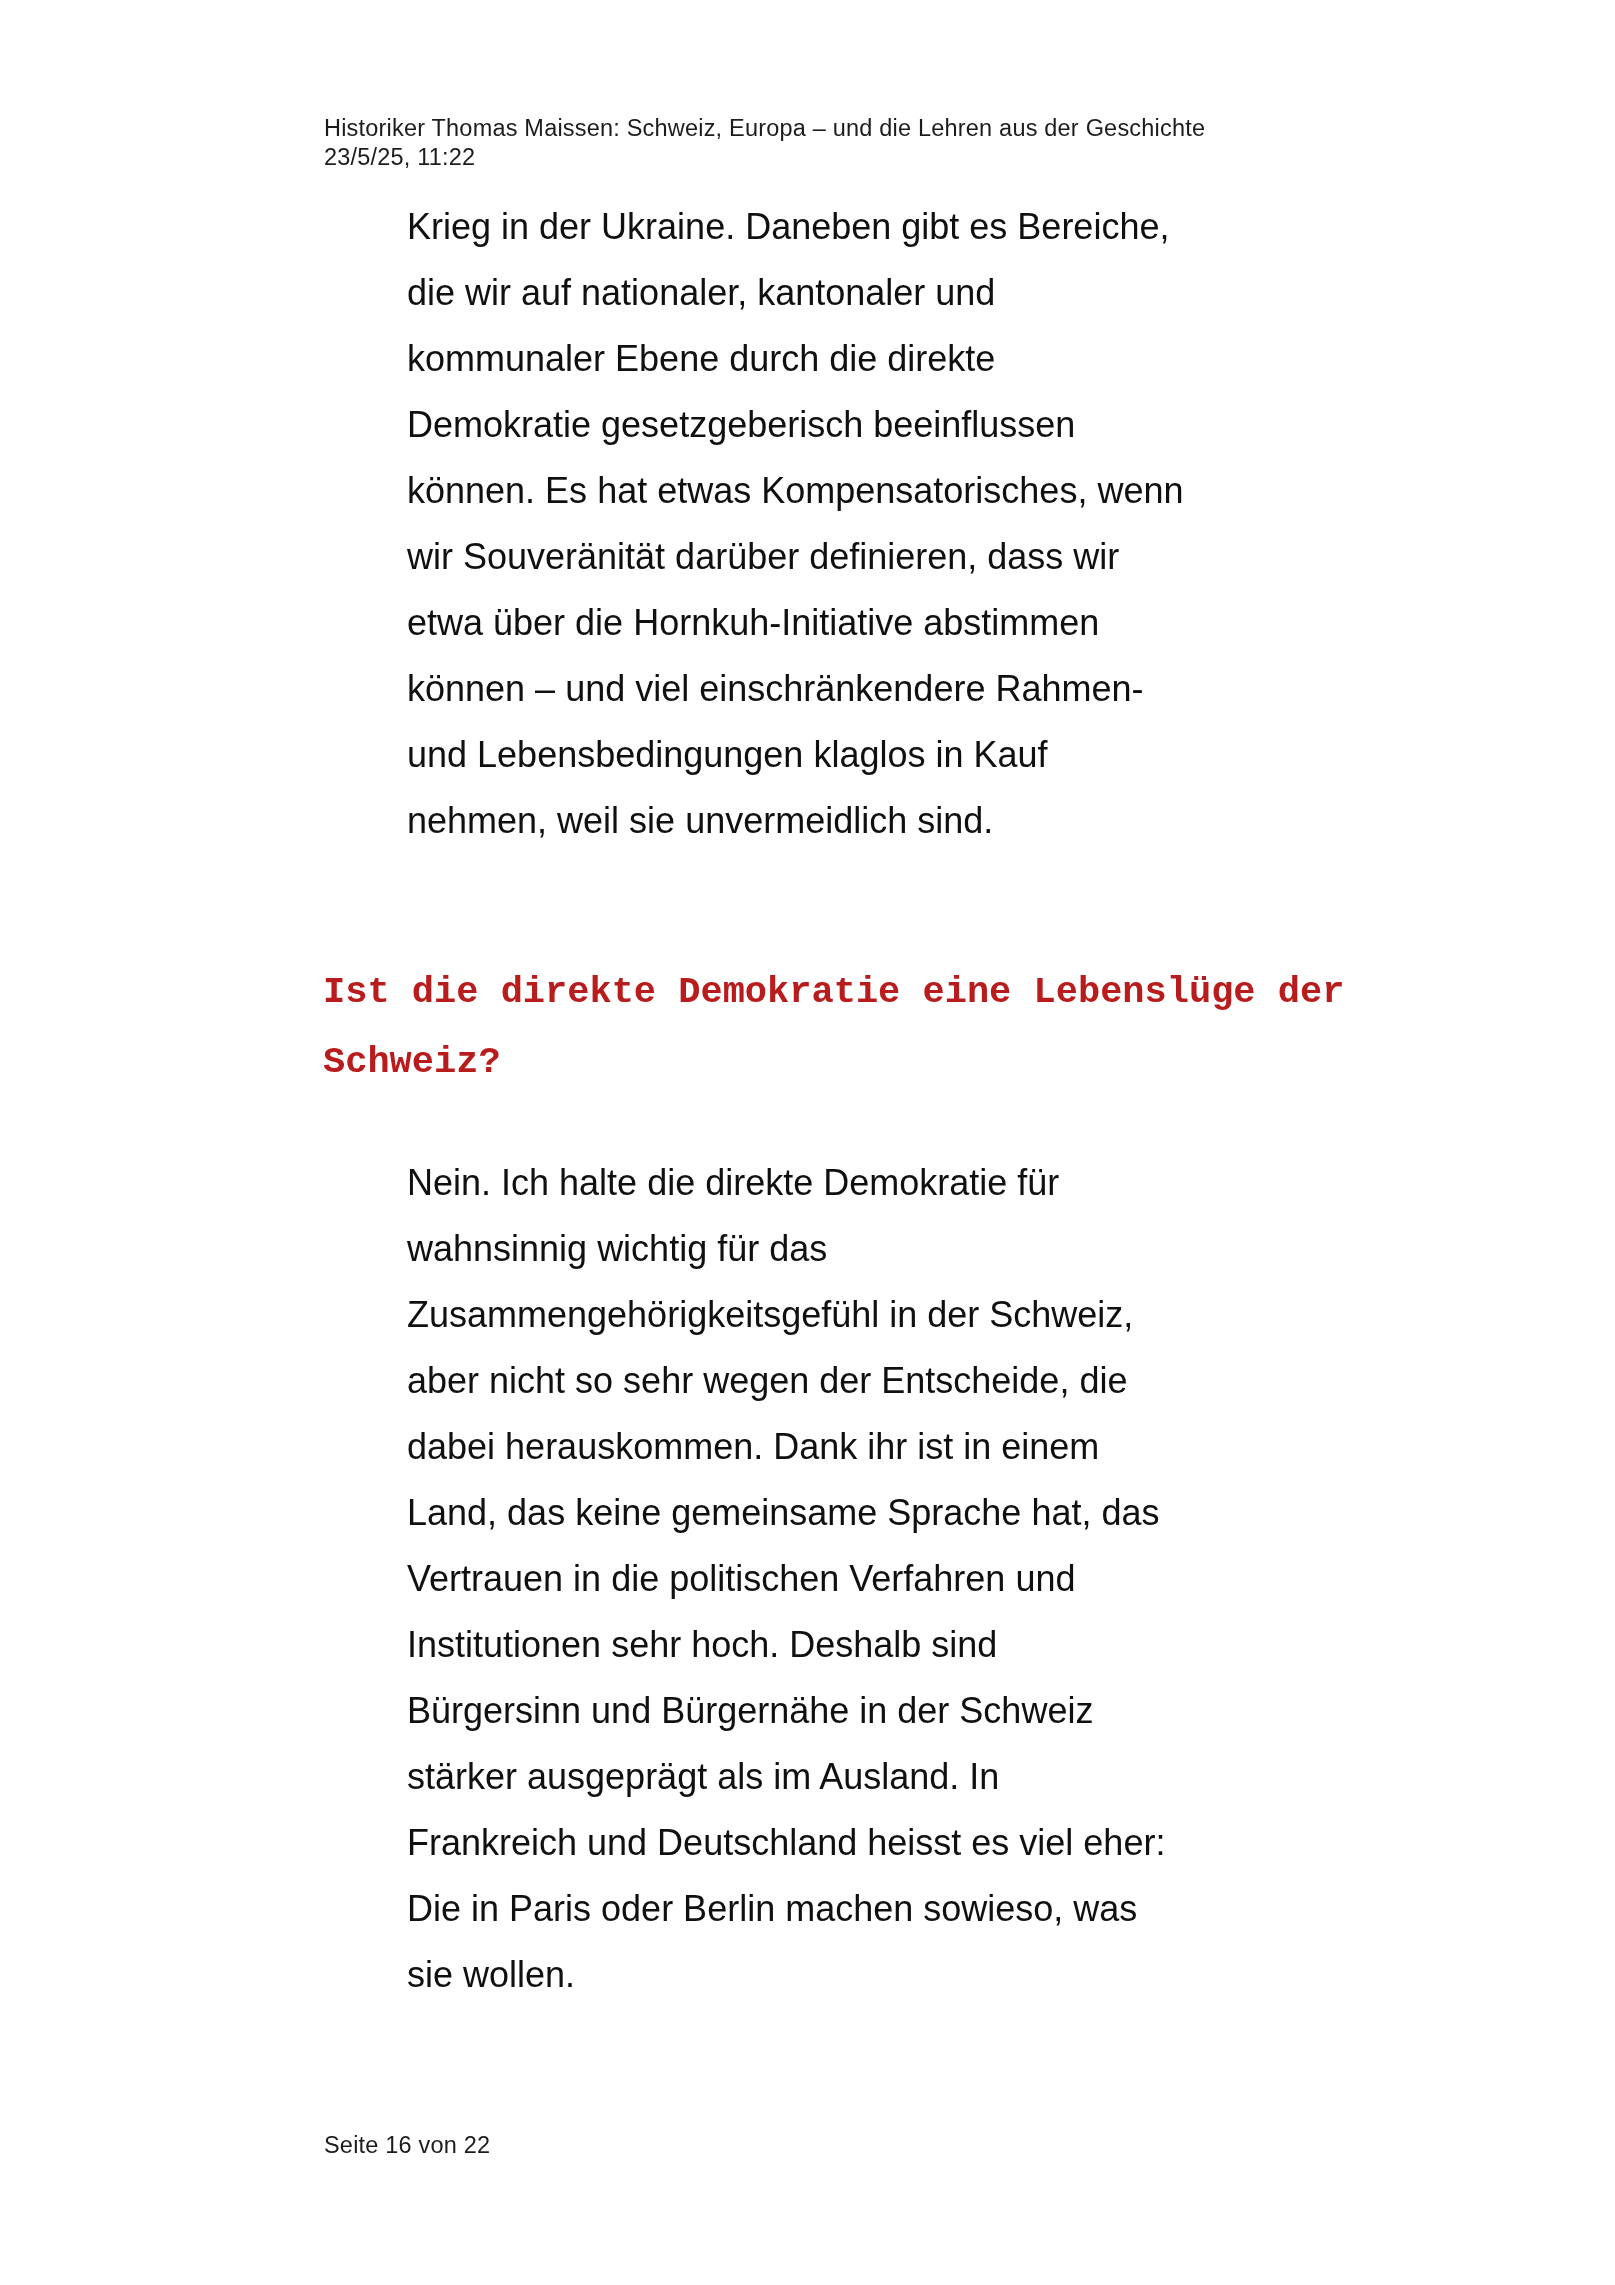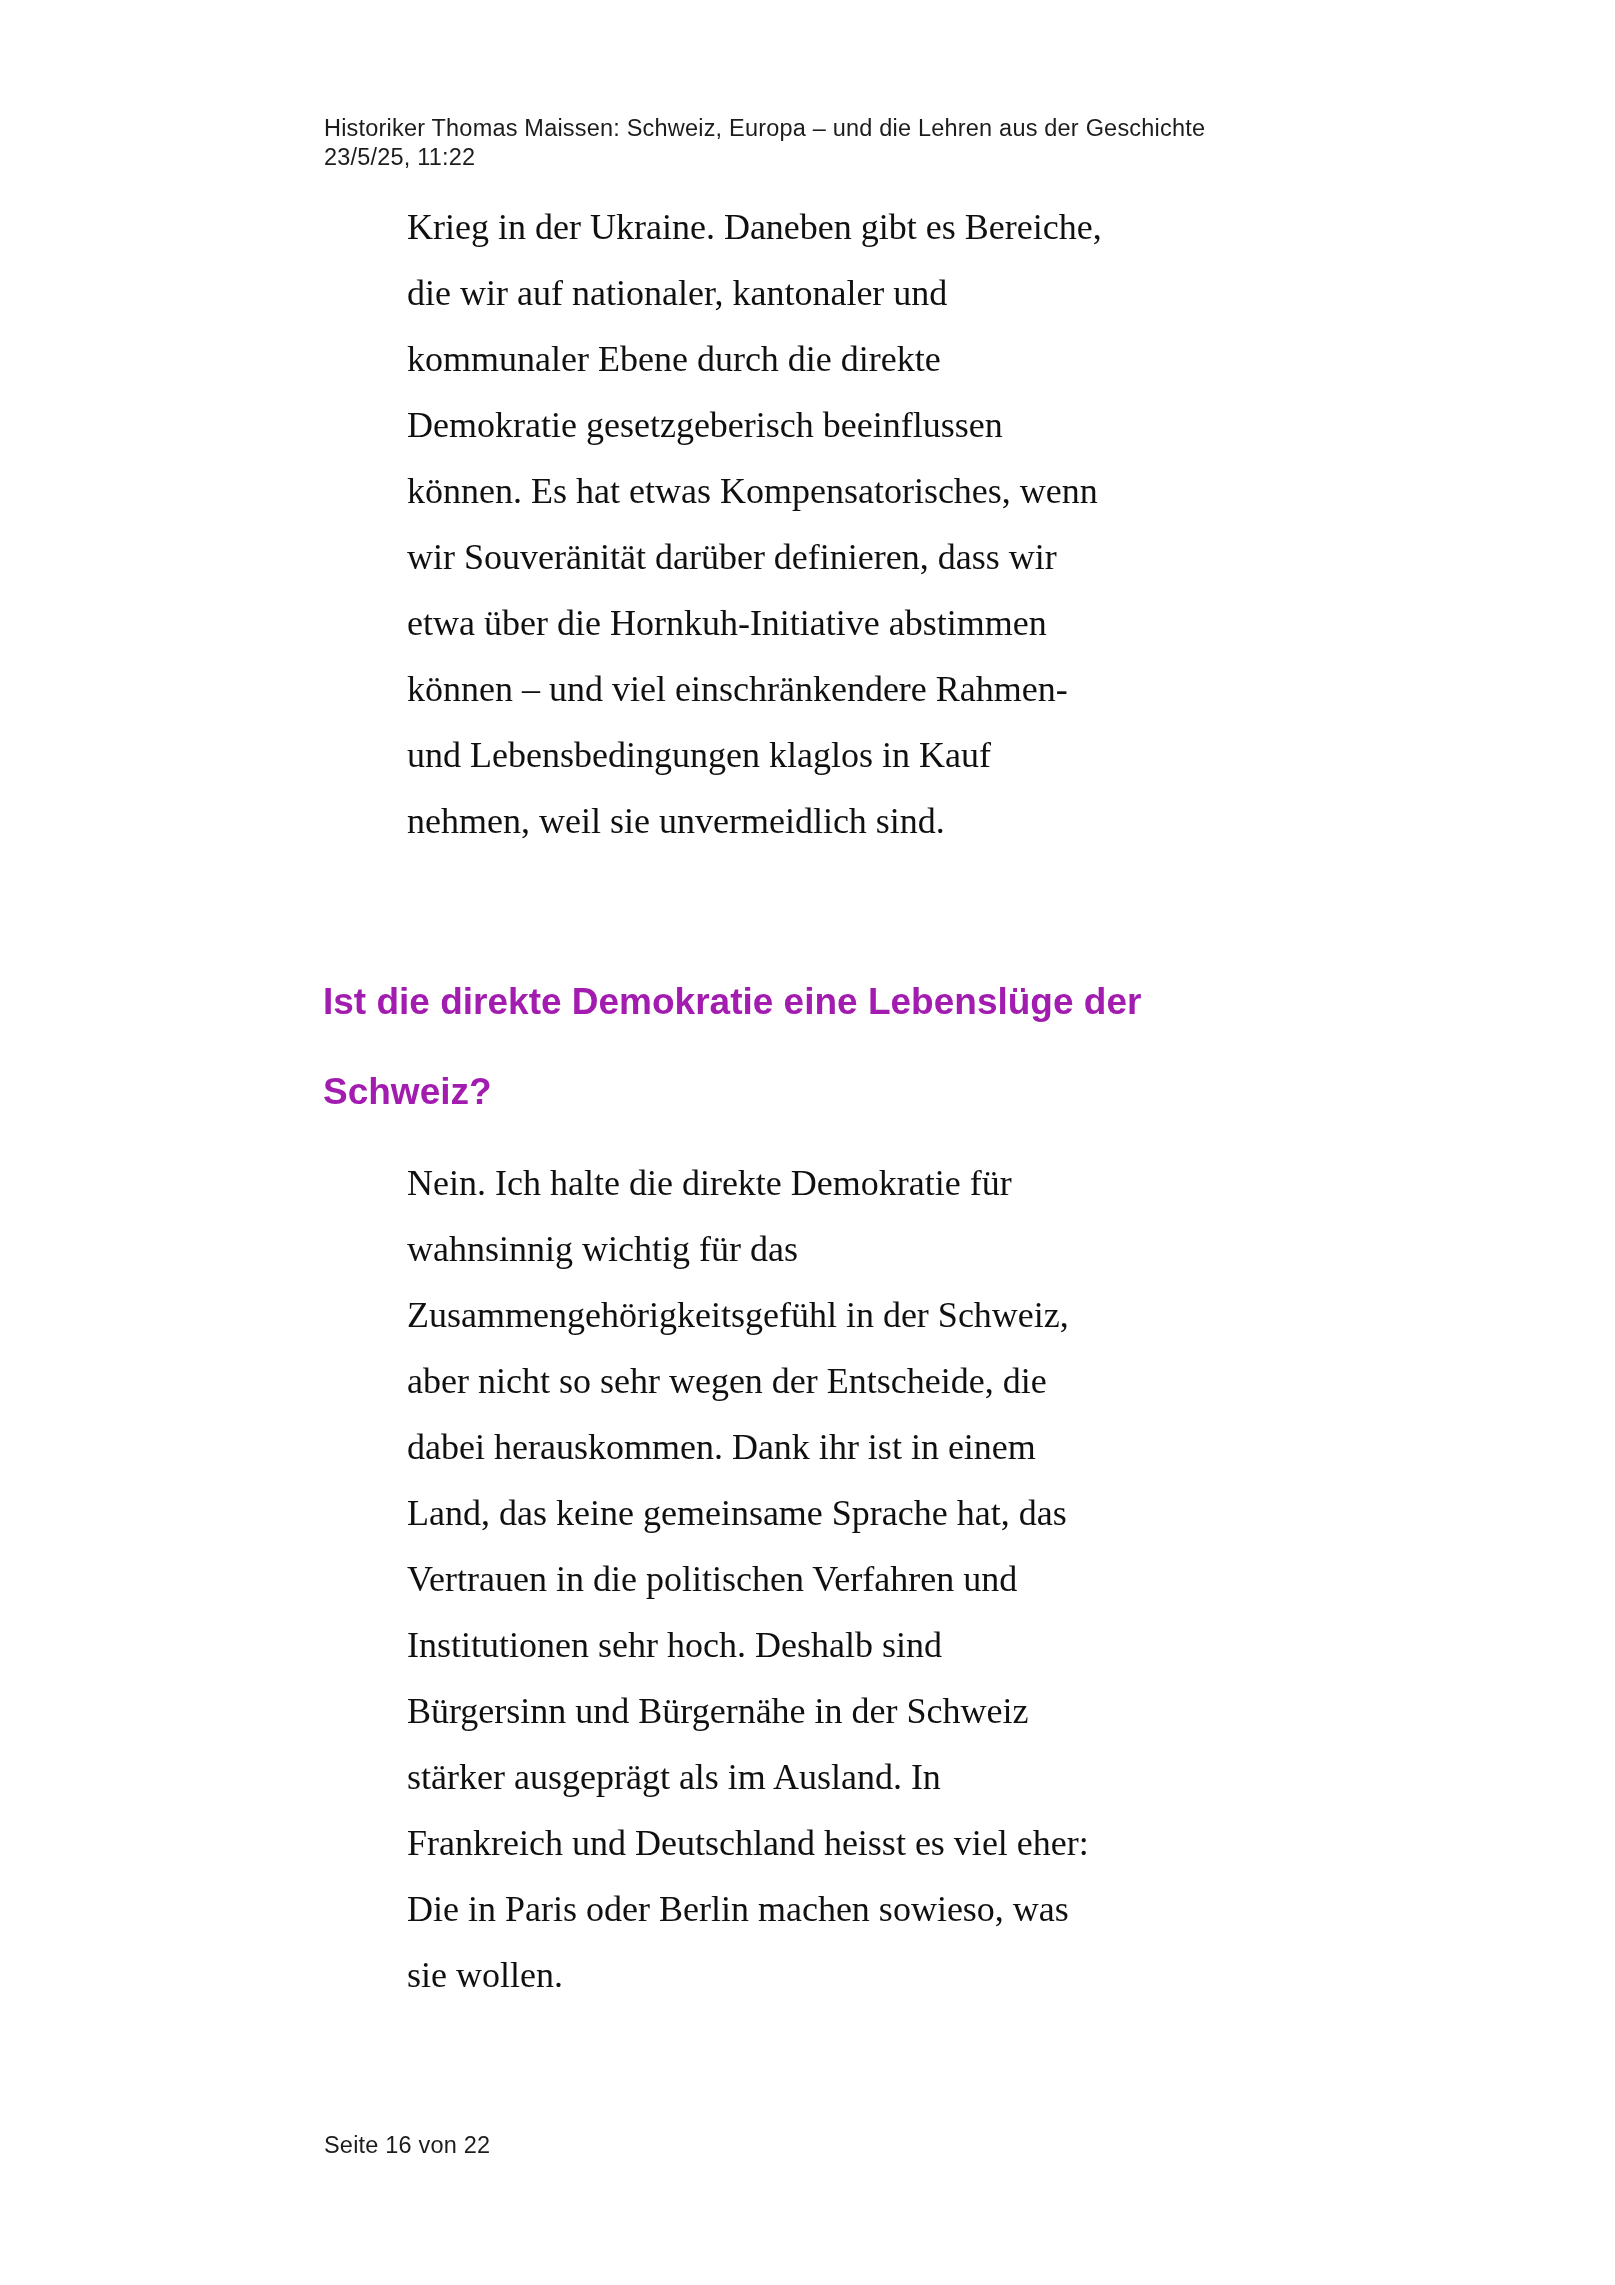--- a/index.html
+++ b/index.html
@@ -32,35 +32,35 @@
     white-space: nowrap;
     letter-spacing: 0.2px;
   }
   #page-header { top: 114px; }
   #page-footer { top: 2131px; }
 
   .answer {
     position: absolute;
     left: 407px;
     width: 995px;
-    font-family: Liberation Serif, serif;
+    font-family: Liberation Sans, sans-serif;
     font-size: 36px;
     line-height: 66px;
     color: #101010;
     white-space: pre-line;
   }
   .question {
     position: absolute;
     left: 323px;
     width: 1067px;
-    font-family: Liberation Sans, sans-serif;
+    font-family: Liberation Mono, monospace;
     font-size: 37px;
     font-weight: 700;
-    line-height: 90px;
-    color: #a21caf;
+    line-height: 70px;
+    color: #b91c1c;
     white-space: pre-line;
   }
   #answer-1 { top: 194px; }
   #question-1 { top: 957px; }
   #answer-2 { top: 1150px; }
 </style>
 </head>
 <body>
 
 <header class="meta-row" id="page-header">

